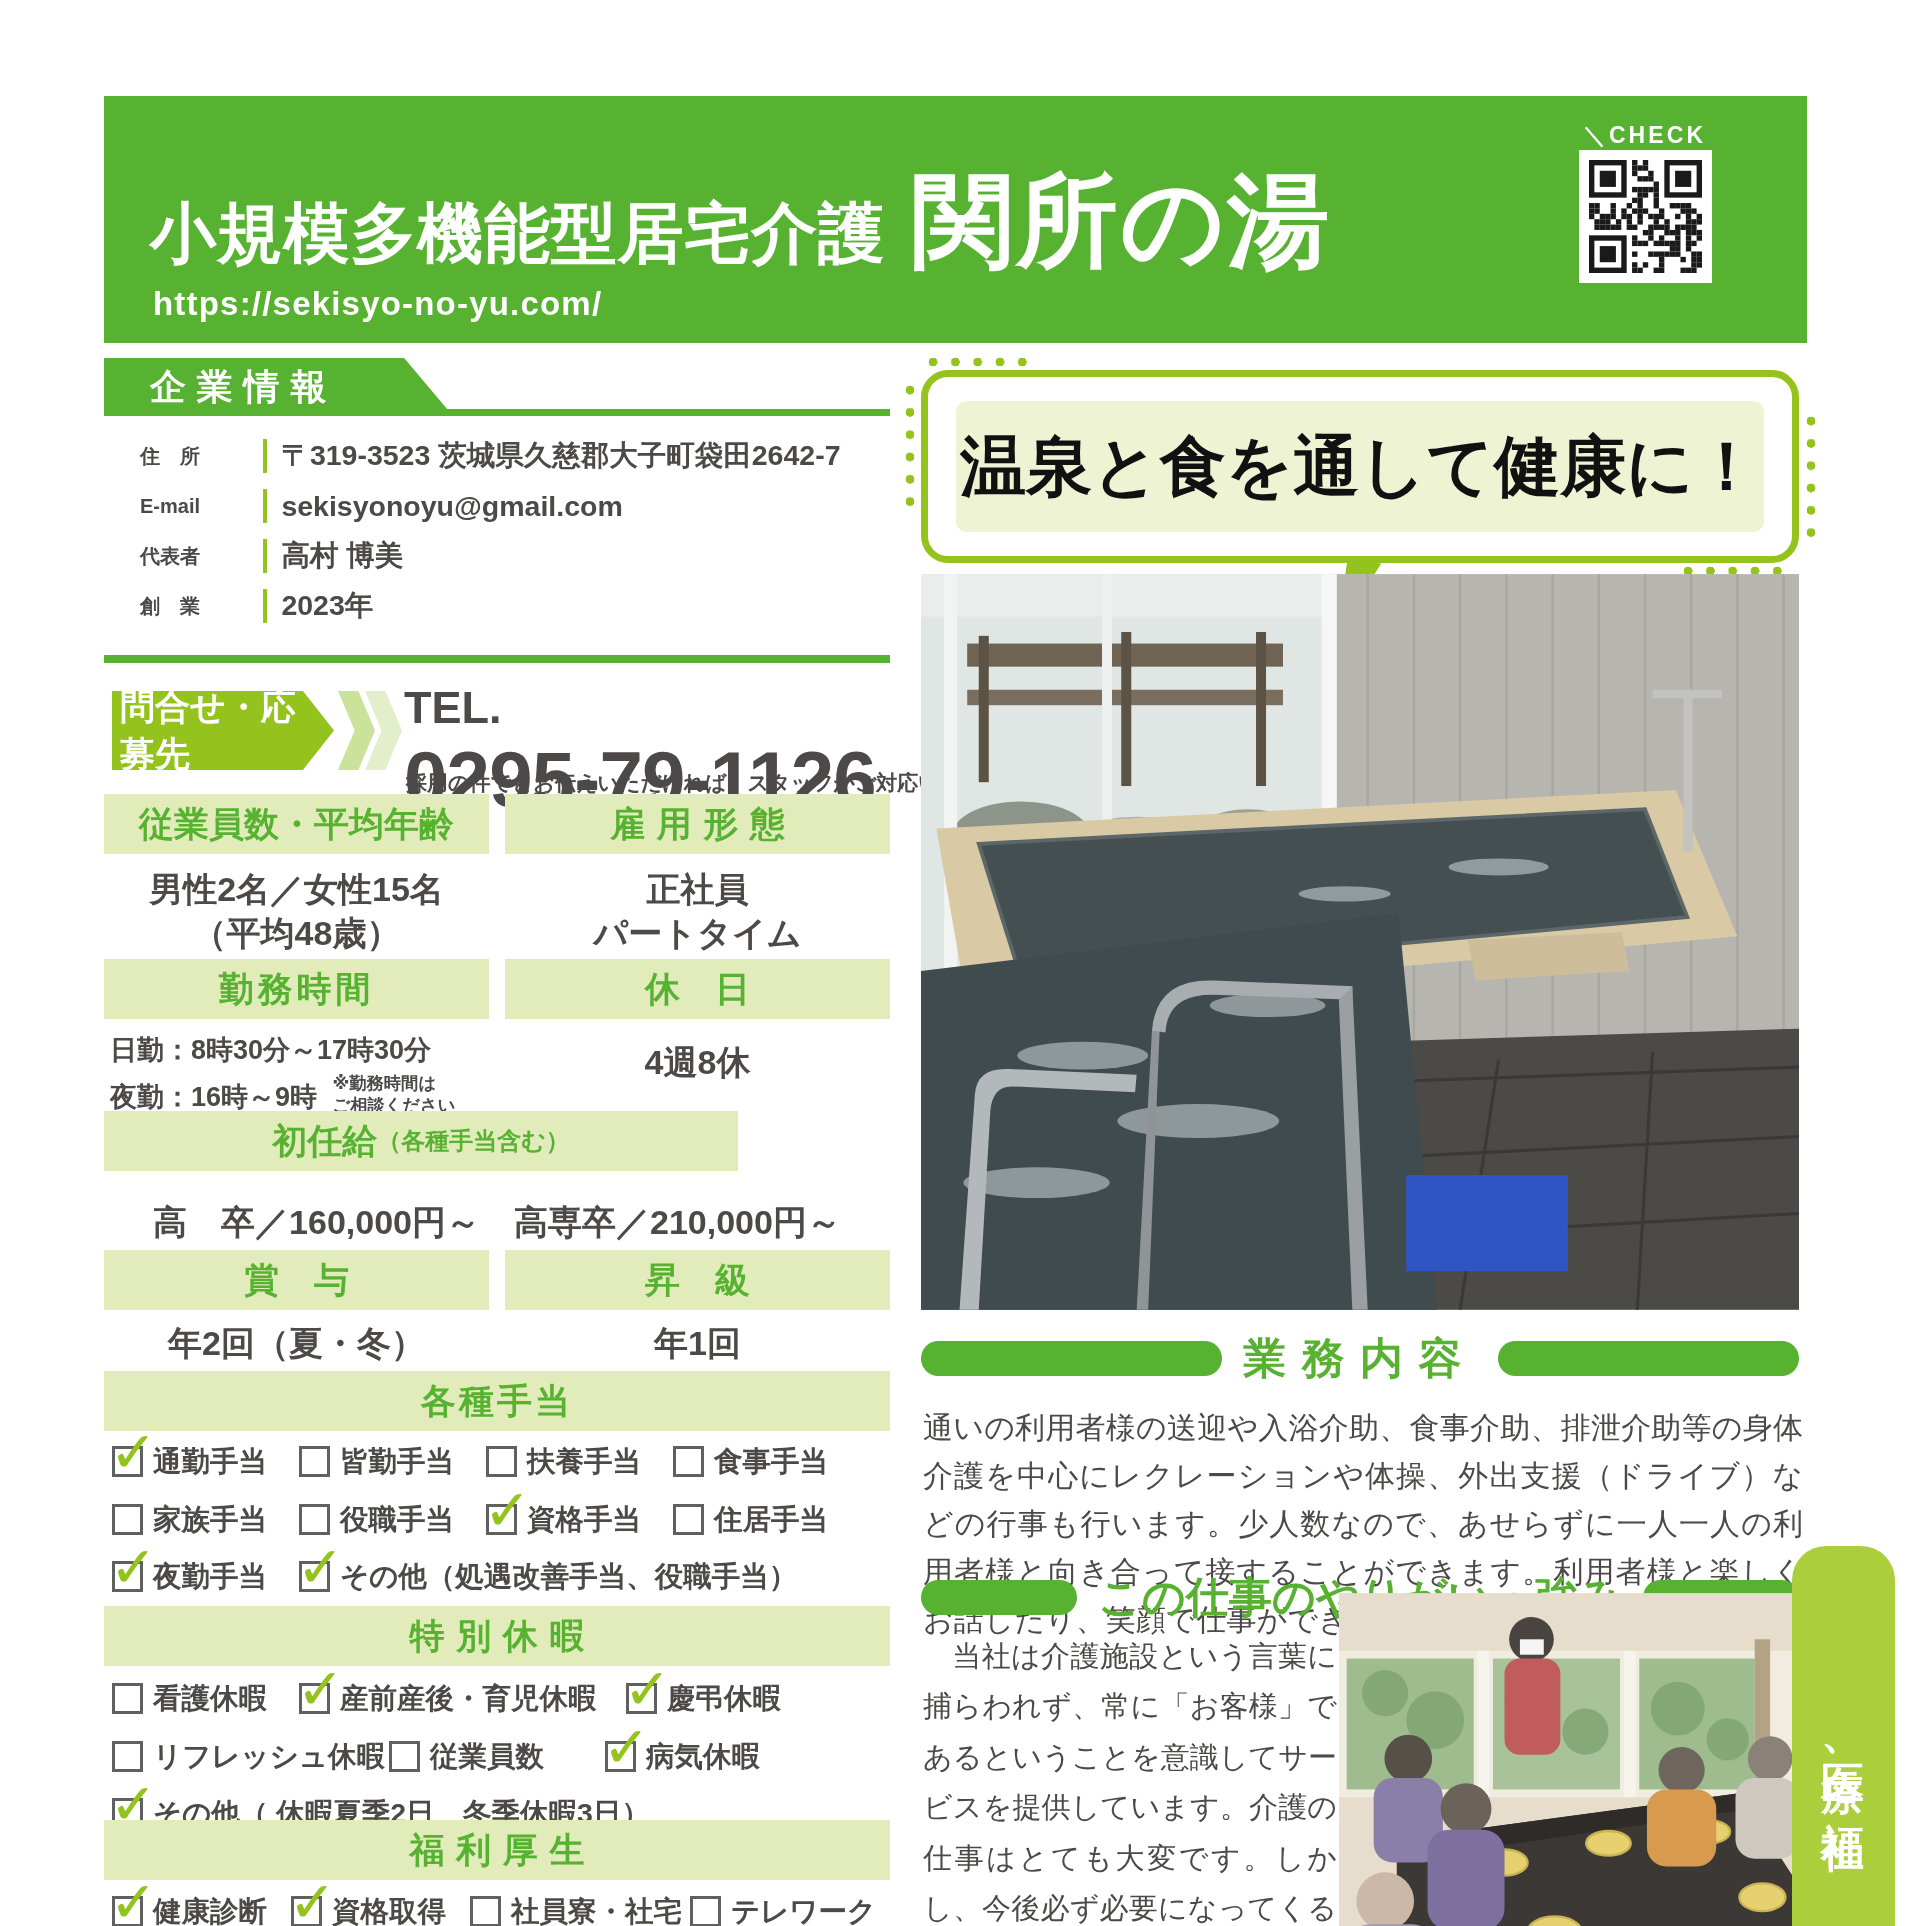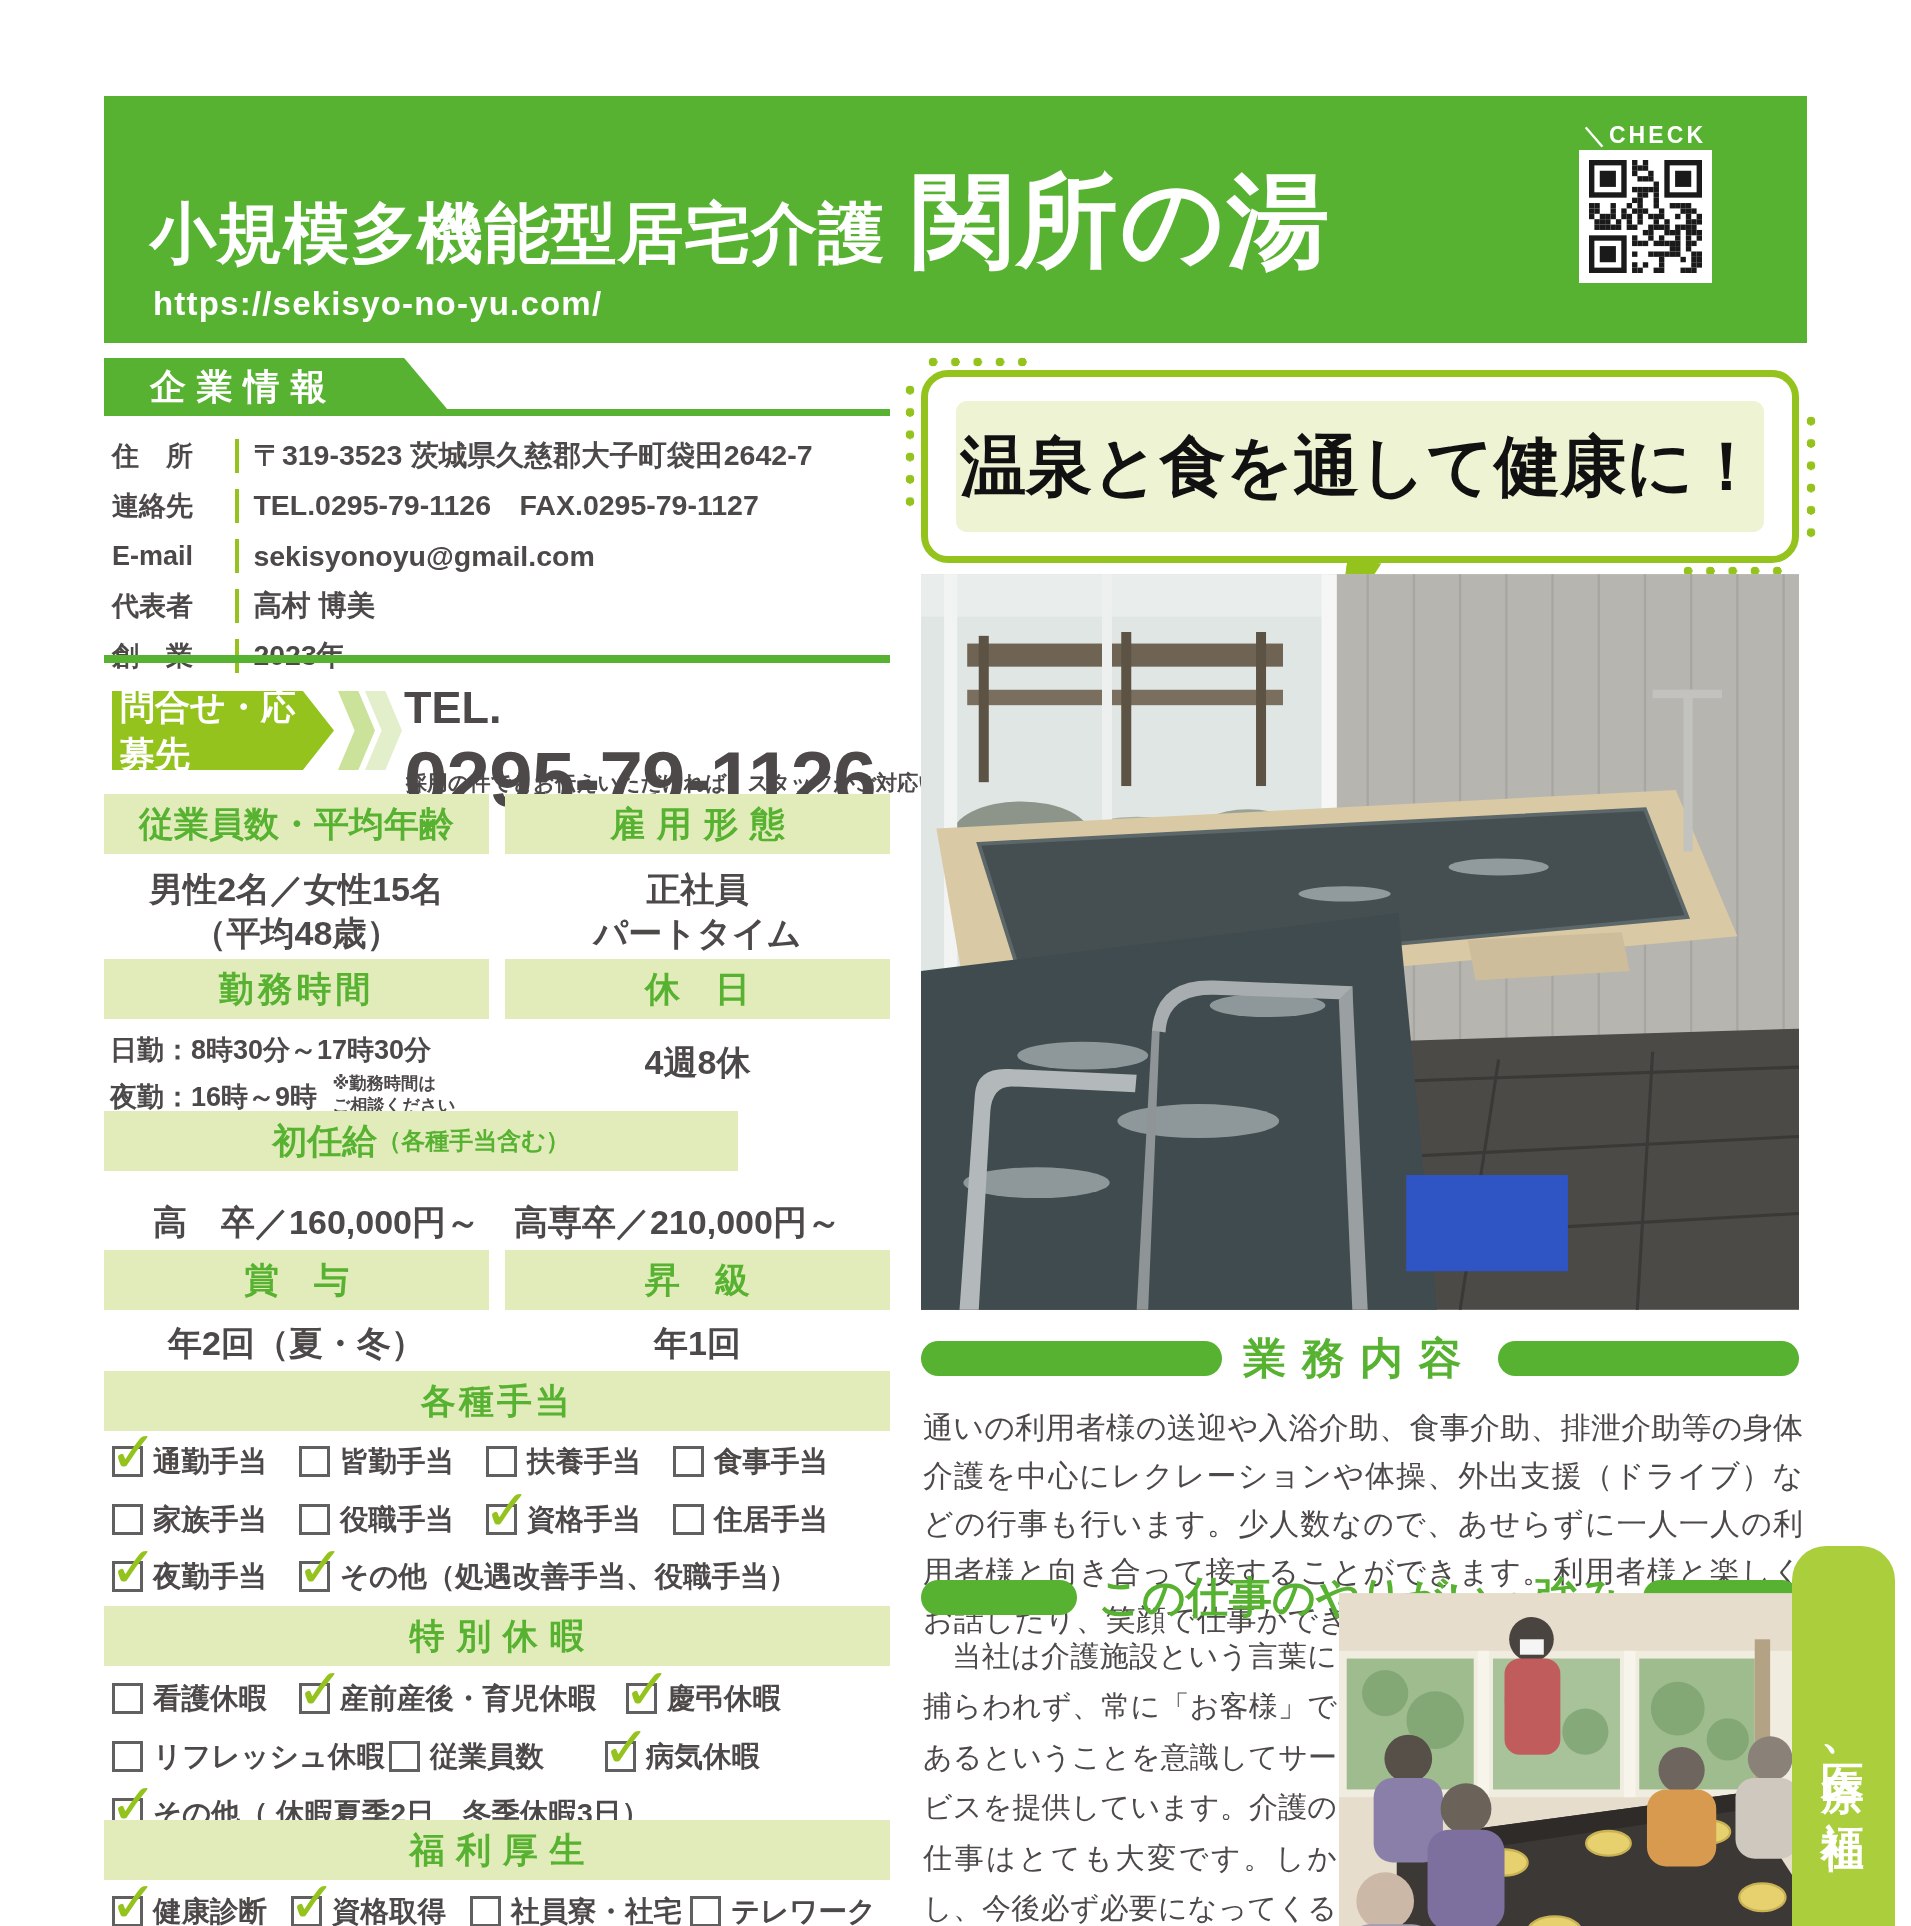--- a/index.html
+++ b/index.html
@@ -28,21 +28,21 @@
   .h-qr{position:absolute;left:1475px;top:54px;width:133px;height:133px;background:#fff;padding:10px;}
   .h-qr svg{width:100%;height:100%;display:block;}
 
   
   .cmp-tab{left:104px;top:358px;width:349px;height:58px;background:var(--green);
     clip-path:polygon(0 0,86% 0,100% 100%,0 100%);color:#fff;font-weight:bold;font-size:36px;
     display:flex;align-items:center;justify-content:flex-start;padding-left:46px;letter-spacing:10.8px;}
   .cmp-line{left:104px;top:409px;width:786px;height:7px;background:var(--green);}
   .cmp-rows{left:112px;top:431px;width:778px;}
   .cmp-row{display:flex;align-items:center;height:50px;}
-  .cmp-label{width:119px;font-weight:bold;font-size:27px;white-space:nowrap;}
+  .cmp-label{width:119px;font-weight:bold;font-size:20px;white-space:nowrap;margin-left:28px;}
   .cmp-sep{width:3.9px;height:34px;background:var(--ygreen);margin:0 14.6px 0 3.9px;flex:none;}
   .cmp-val{font-weight:bold;font-size:28.5px;white-space:nowrap;}
   .hr-green{background:var(--green);}
 
   
   .ct-badge{left:112px;top:691px;width:222px;height:79px;background:var(--ygreen);
     clip-path:polygon(0 0,86% 0,100% 50%,86% 100%,0 100%);color:#fff;font-weight:bold;font-size:35px;
     display:flex;align-items:center;justify-content:center;padding-right:23px;padding-left:8px;}
   .chev{top:691px;height:79px;width:37px;clip-path:polygon(0 0,55% 0,100% 50%,55% 100%,0 100%,45% 50%);}
   .ct-tel{left:404px;top:682px;white-space:nowrap;font-weight:bold;display:flex;align-items:baseline;flex-direction:column;}
@@ -251,25 +251,20 @@
     <span>企業情報</span>
   </div>
   <div class="abs cmp-line"></div>
   <div class="abs cmp-rows">
       <div class="cmp-row">
       <span class="cmp-label">住　所</span>
       <span class="cmp-sep"></span>
       <span class="cmp-val">〒319-3523 茨城県久慈郡大子町袋田2642-7</span>
     </div>
       <div class="cmp-row">
-      <span class="cmp-label">連絡先</span>
-      <span class="cmp-sep"></span>
-      <span class="cmp-val">TEL.0295-79-1126　FAX.0295-79-1127</span>
-    </div>
-      <div class="cmp-row">
       <span class="cmp-label">E-mail</span>
       <span class="cmp-sep"></span>
       <span class="cmp-val">sekisyonoyu@gmail.com</span>
     </div>
       <div class="cmp-row">
       <span class="cmp-label">代表者</span>
       <span class="cmp-sep"></span>
       <span class="cmp-val">高村 博美</span>
     </div>
       <div class="cmp-row">

